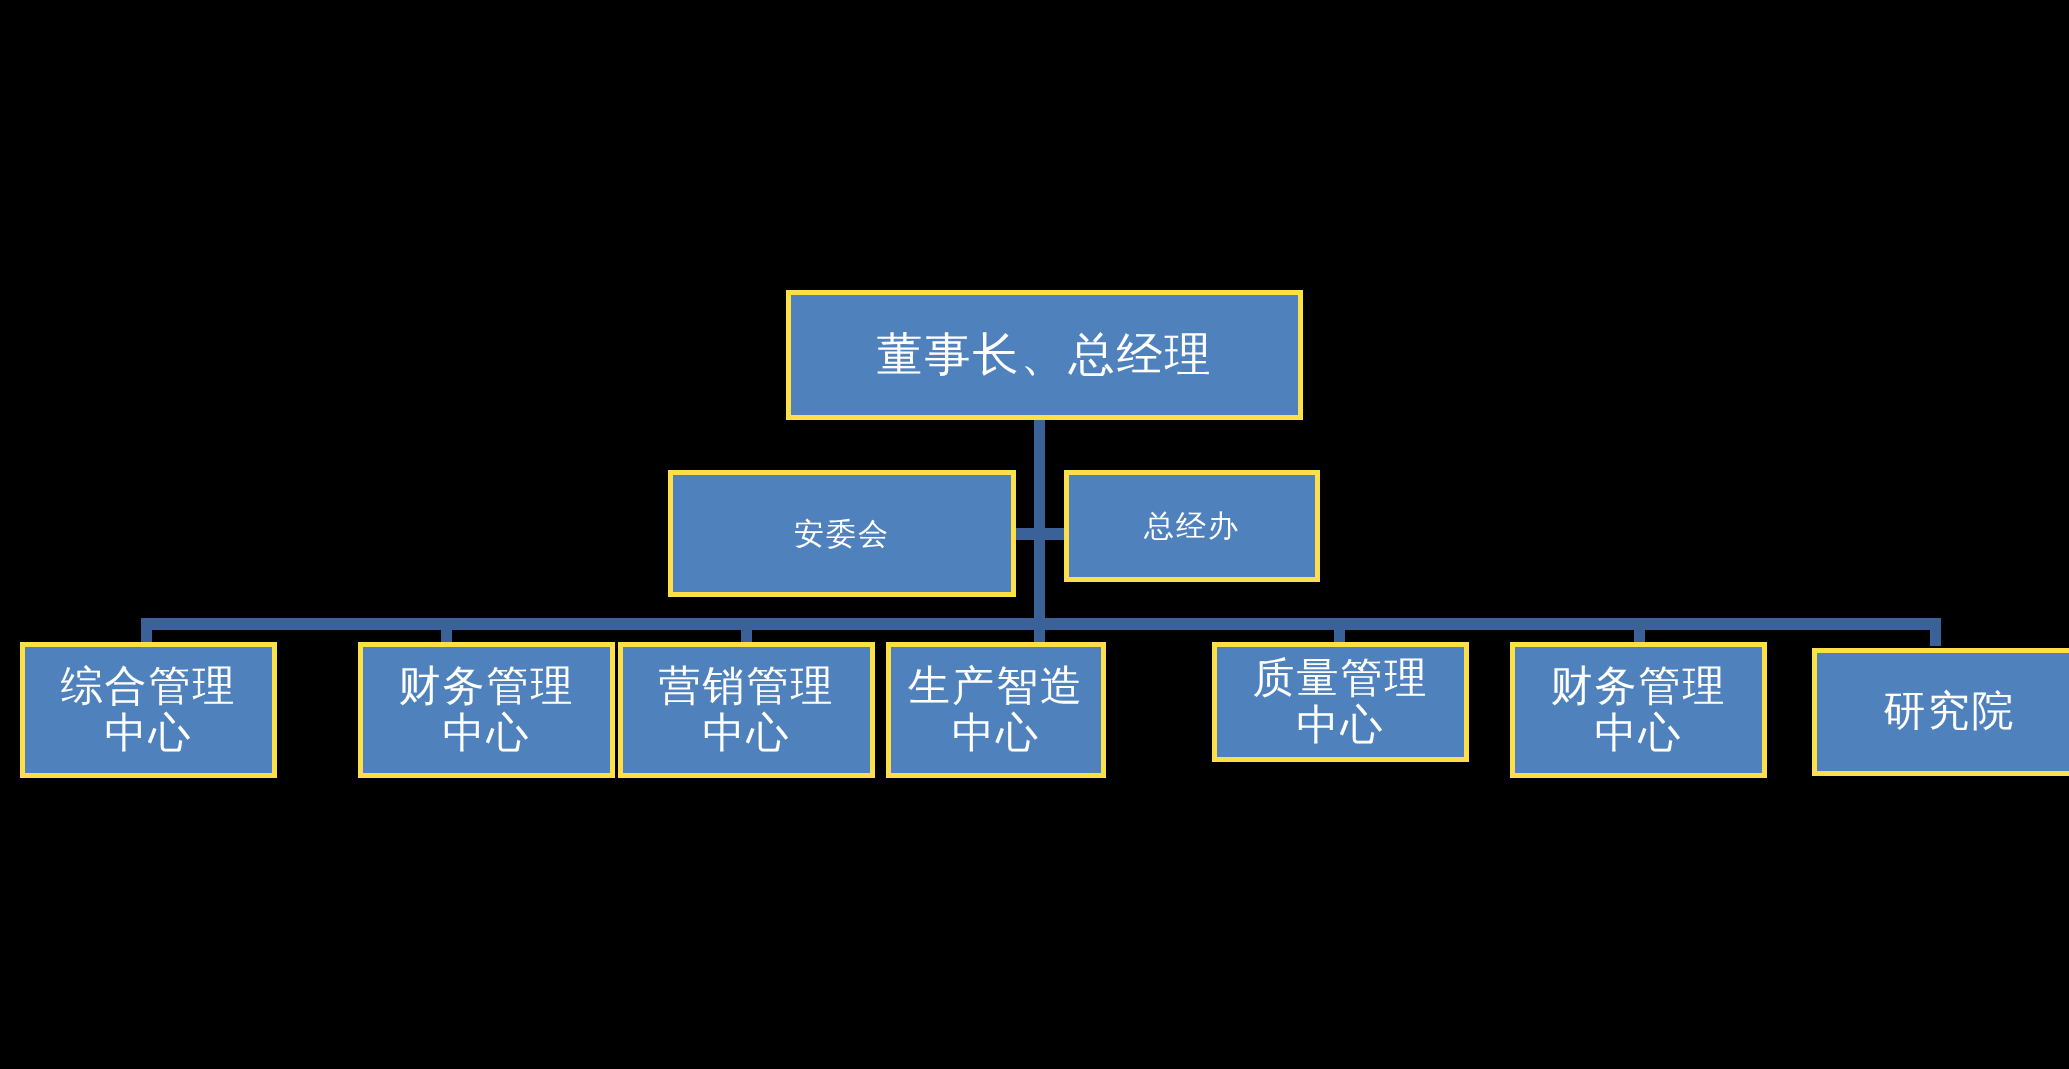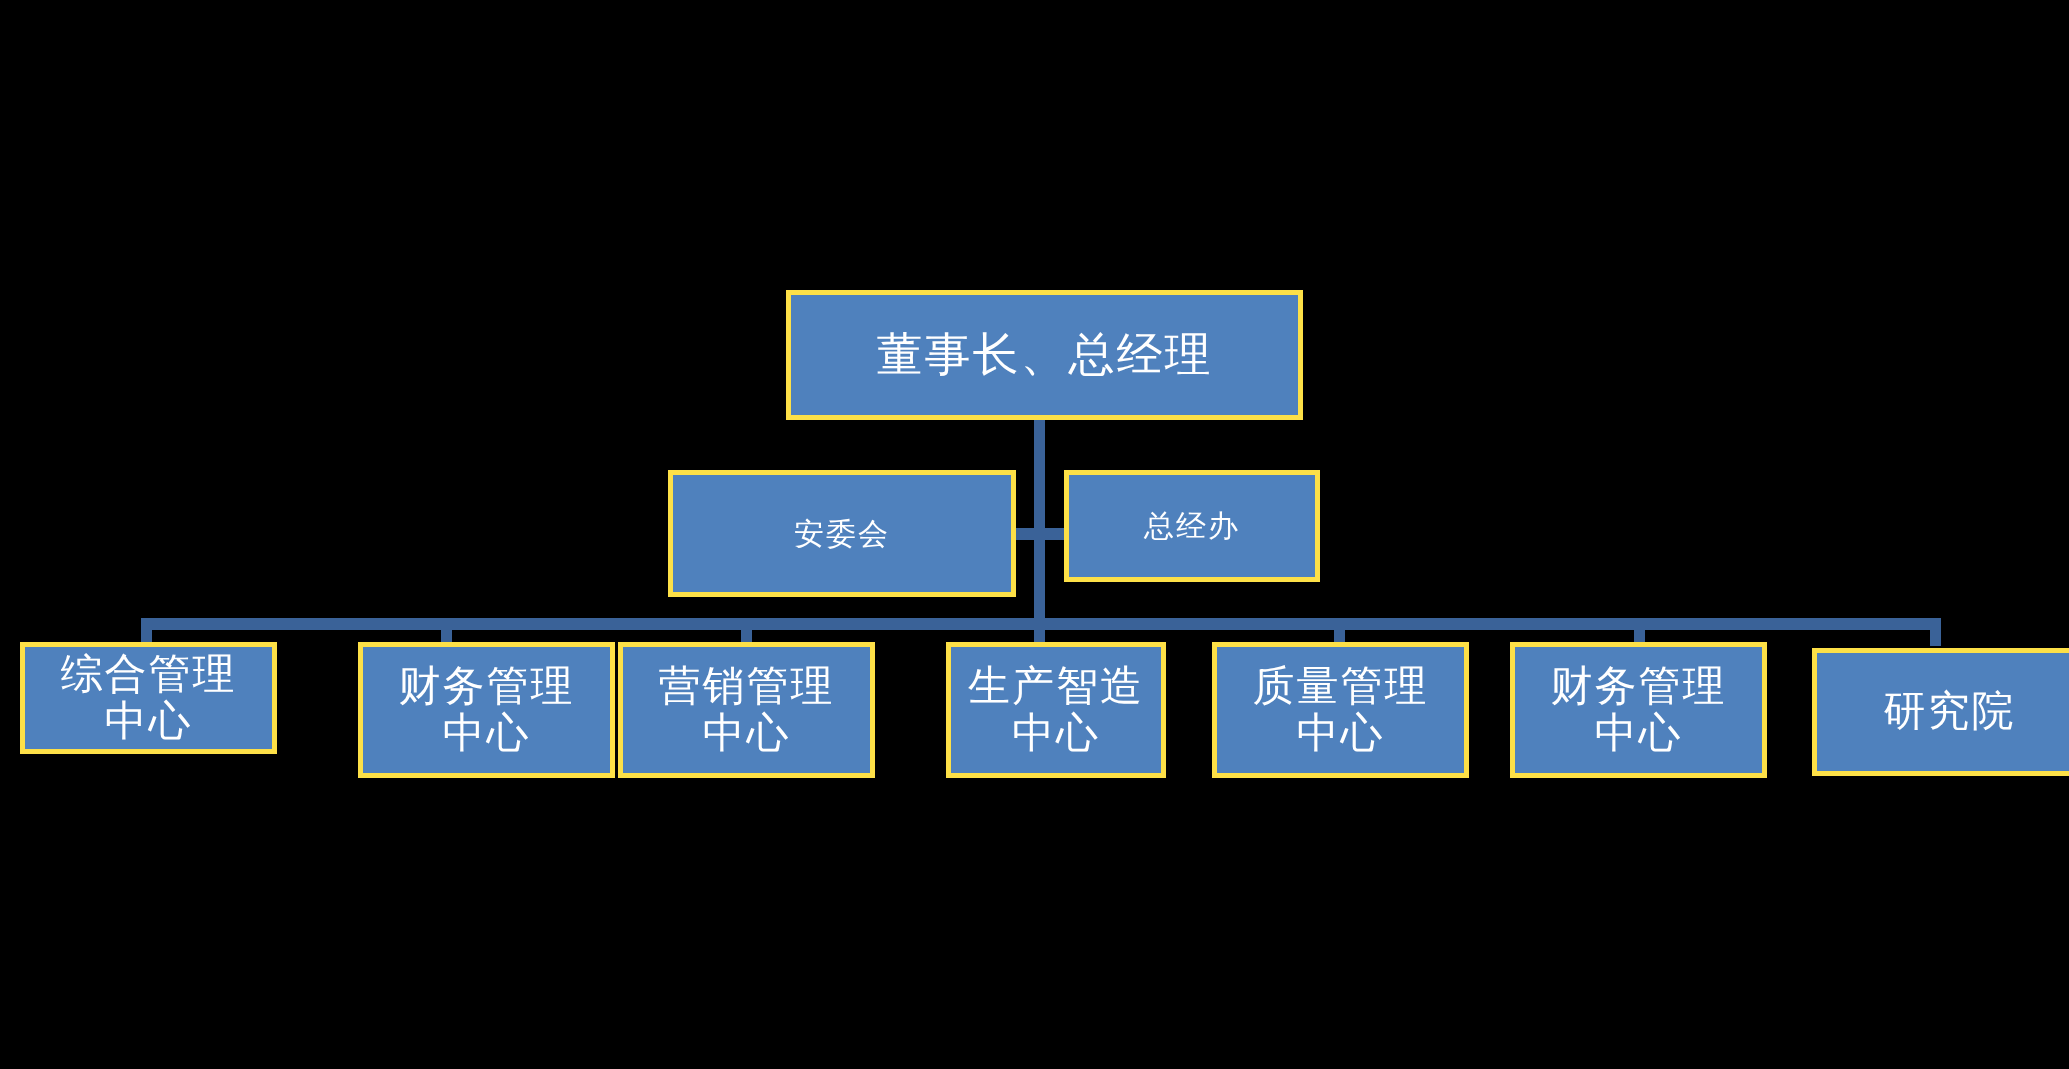--- a/index.html
+++ b/index.html
@@ -74,41 +74,41 @@
   </div>
 
   <div class="org-box level-2" style="left:668px; top:470px; width:348px; height:127px;">
     <span class="box-label">安委会</span>
   </div>
 
   <div class="org-box level-2" style="left:1064px; top:470px; width:256px; height:112px;justify-content:center;">
     <span class="box-label">总经办</span>
   </div>
 
-  <div class="org-box level-3" style="left:20px; top:642px; width:257px; height:112px;">
+  <div class="org-box level-3" style="left:20px; top:642px; width:257px; height:136px;">
     <span class="box-label">综合管理
 中心</span>
   </div>
 
   <div class="org-box level-3" style="left:318px; top:642px; width:257px; height:136px;margin-left:40px;">
     <span class="box-label">财务管理
 中心</span>
   </div>
 
   <div class="org-box level-3" style="left:618px; top:642px; width:257px; height:136px;">
     <span class="box-label">营销管理
 中心</span>
   </div>
 
-  <div class="org-box level-3" style="left:946px; top:642px; width:220px; height:136px;">
+  <div class="org-box level-3" style="left:886px; top:642px; width:220px; height:136px;">
     <span class="box-label">生产智造
 中心</span>
   </div>
 
-  <div class="org-box level-3" style="left:1212px; top:642px; width:257px; height:136px;">
+  <div class="org-box level-3" style="left:1212px; top:642px; width:257px; height:120px;">
     <span class="box-label">质量管理
 中心</span>
   </div>
 
   <div class="org-box level-3" style="left:1510px; top:642px; width:257px; height:136px;">
     <span class="box-label">财务管理
 中心</span>
   </div>
 
   <div class="org-box level-3" style="left:1812px; top:648px; width:275px; height:128px;">

